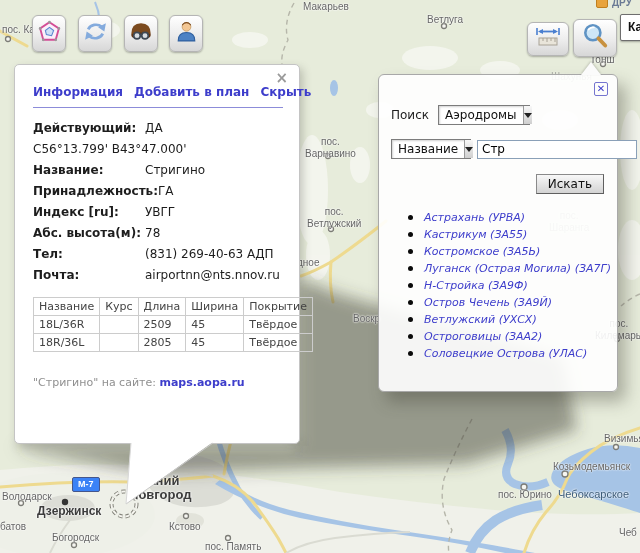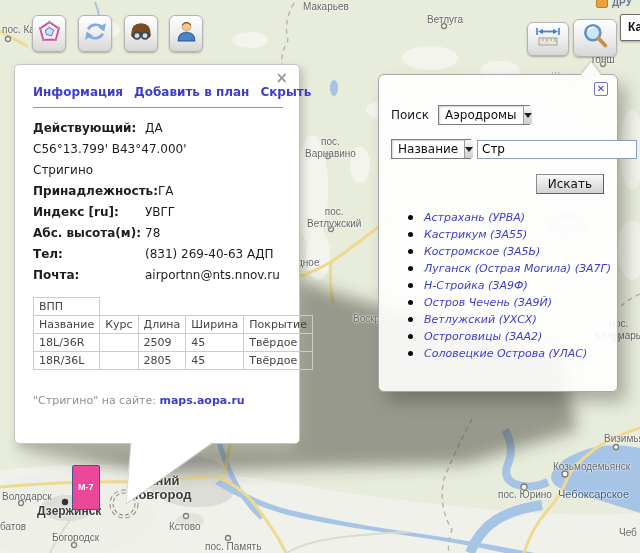--- a/index.html
+++ b/index.html
@@ -12,23 +12,23 @@
 
   .mlabel { position:absolute; z-index:3; font-family:"Liberation Sans",sans-serif;
             font-size:10px; line-height:1.15; color:#666; white-space:pre-line;
             text-shadow:0 0 2px #fff, 0 0 2px #fff; }
   .mlabel.tc { text-align:center; }
   .mlabel.city  { font-size:13px; font-weight:bold; color:#3c3c3c; line-height:1.05; }
   .mlabel.city2 { font-size:12px; font-weight:bold; color:#3c3c3c; }
   .mlabel.wl    { font-size:11px; color:#3a5a78; }
   .mlabel.faint { opacity:.5; }
 
-  .road-badge { position:absolute; left:72px; top:465px; z-index:3;
-                background:#ec4899; color:#fff; font:bold 9px/11px "Liberation Sans",sans-serif;
-                padding:16px 5px; border-radius:2px; border:1px solid #45568b; }
+  .road-badge { position:absolute; left:72px; top:477px; z-index:3;
+                background:#3b82f6; color:#fff; font:bold 9px/11px "Liberation Sans",sans-serif;
+                padding:1px 5px; border-radius:2px; border:1px solid #45568b; }
 
   
   .tbtn { position:absolute; z-index:10; width:34px; height:37px;
           border:1px solid #b5b5b5; border-radius:6px;
           background:linear-gradient(#ffffff,#ececec 55%,#d7d7d7);
           box-shadow:0 1px 2px rgba(0,0,0,.28);
           display:flex; align-items:center; justify-content:center; cursor:pointer; }
 
   .maptype { position:absolute; left:620px; top:14px; z-index:10; height:27px;
              background:#fff; border:1px solid #6e6e6e; border-radius:2px;
@@ -325,20 +325,21 @@
 
     <div>
       <div class="frow">
           <span class="flabel">Действующий:</span>
           <span class="fvalue">ДА</span>
         </div>
       <div class="frow">
           <span class="fvalue">С56°13.799' В43°47.000'</span>
         </div>
       <div class="frow">
+          <span class="flabel">Название:</span>
           <span class="fvalue">Стригино</span>
         </div>
       <div class="frow">
           <span class="flabel">Принадлежность:</span>
           <span class="fvalue">ГА</span>
         </div>
       <div class="frow">
           <span class="flabel">Индекс [ru]:</span>
           <span class="fvalue">УВГГ</span>
         </div>
@@ -351,24 +352,20 @@
           <span class="fvalue">(831) 269-40-63 АДП</span>
         </div>
       <div class="frow">
           <span class="flabel">Почта:</span>
           <span class="fvalue">airportnn@nts.nnov.ru</span>
         </div>
     </div>
 
     <table class="rw">
       <tbody>
-          <tr>
-        <td class="c0">ВПП</td>
-        <td class="nob" colspan="4"></td>
-      </tr>
       <tr>
         <td class="c0">Название</td>
         <td class="c1">Курс</td>
         <td class="c2">Длина</td>
         <td class="c3">Ширина</td>
         <td class="c4">Покрытие</td>
       </tr>
       <tr>
         <td>18L/36R</td>
         <td></td>

